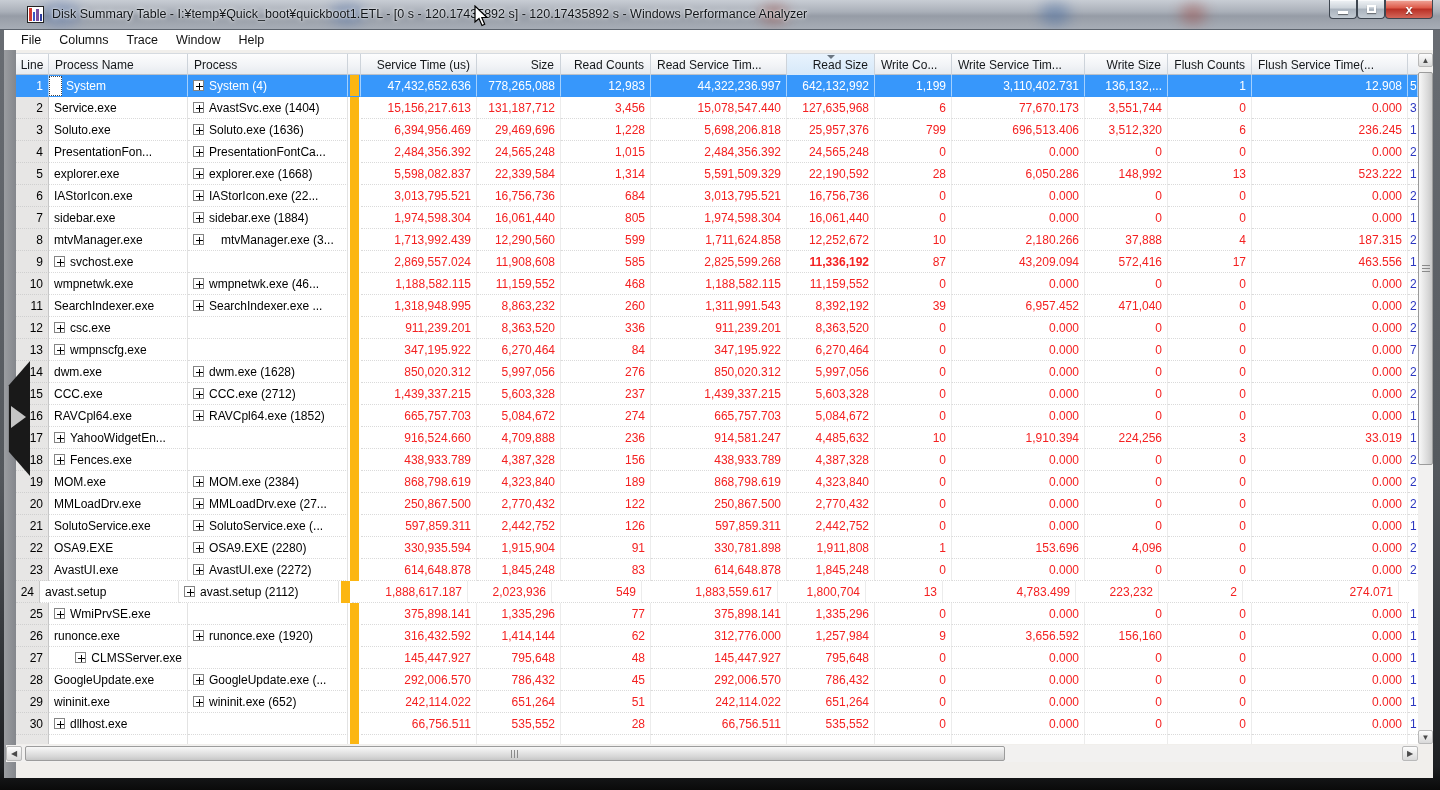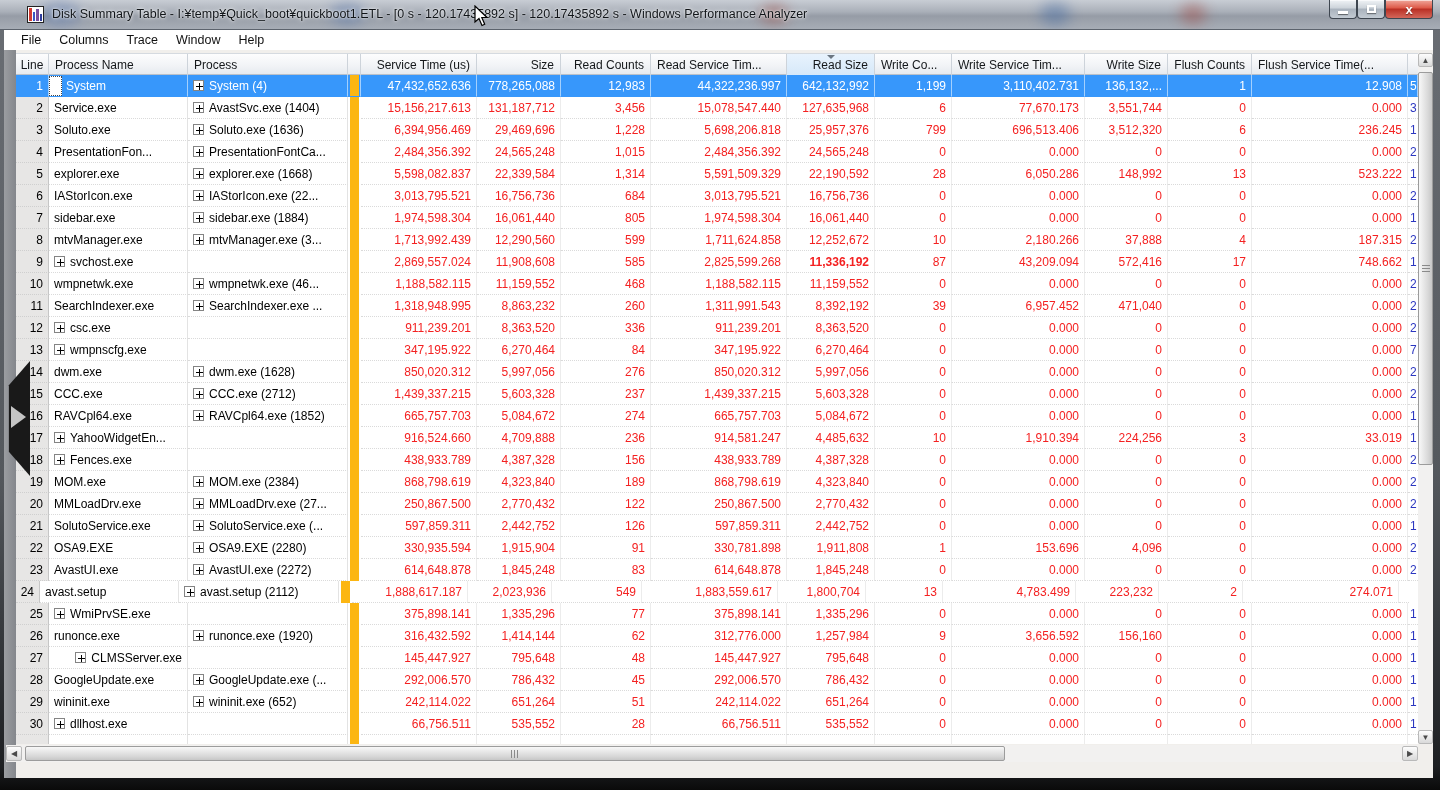--- a/index.html
+++ b/index.html
@@ -315,21 +315,21 @@
           <div class="cell val" style="width: 83px;">0</div>
           <div class="cell val" style="width: 84px;">0</div>
           <div class="cell val" style="width: 156px;">0.000</div>
           <div class="cell partial" style="width: 10px;">1</div>
         </div>
         <div class="row">
           <div class="cell line" style="width: 33px;">8</div>
           <div class="cell txt" style="width: 139px;">
             <span>mtvManager.exe</span>
           </div>
-          <div class="cell txt" style="width: 160px;">
+          <div class="cell txt" style="width: 160px; gap: 12px;">
             <span class="expander"></span>
             <span>mtvManager.exe (3...</span>
           </div>
           <div class="cell barcell" style="width: 13px;">
             <div class="iobar"></div>
           </div>
           <div class="cell val" style="width: 116px;">1,713,992.439</div>
           <div class="cell val" style="width: 84px;">12,290,560</div>
           <div class="cell val" style="width: 90px;">599</div>
           <div class="cell val" style="width: 136px;">1,711,624.858</div>
@@ -353,21 +353,21 @@
           </div>
           <div class="cell val" style="width: 116px;">2,869,557.024</div>
           <div class="cell val" style="width: 84px;">11,908,608</div>
           <div class="cell val" style="width: 90px;">585</div>
           <div class="cell val" style="width: 136px;">2,825,599.268</div>
           <div class="cell val" style="width: 88px; font-weight: bold;">11,336,192</div>
           <div class="cell val" style="width: 77px;">87</div>
           <div class="cell val" style="width: 133px;">43,209.094</div>
           <div class="cell val" style="width: 83px;">572,416</div>
           <div class="cell val" style="width: 84px;">17</div>
-          <div class="cell val" style="width: 156px;">748.662</div>
+          <div class="cell val" style="width: 156px;">463.556</div>
           <div class="cell partial" style="width: 10px;">1</div>
         </div>
         <div class="row">
           <div class="cell line" style="width: 33px;">10</div>
           <div class="cell txt" style="width: 139px;">
             <span>wmpnetwk.exe</span>
           </div>
           <div class="cell txt" style="width: 160px;">
             <span class="expander"></span>
             <span>wmpnetwk.exe (46...</span>

